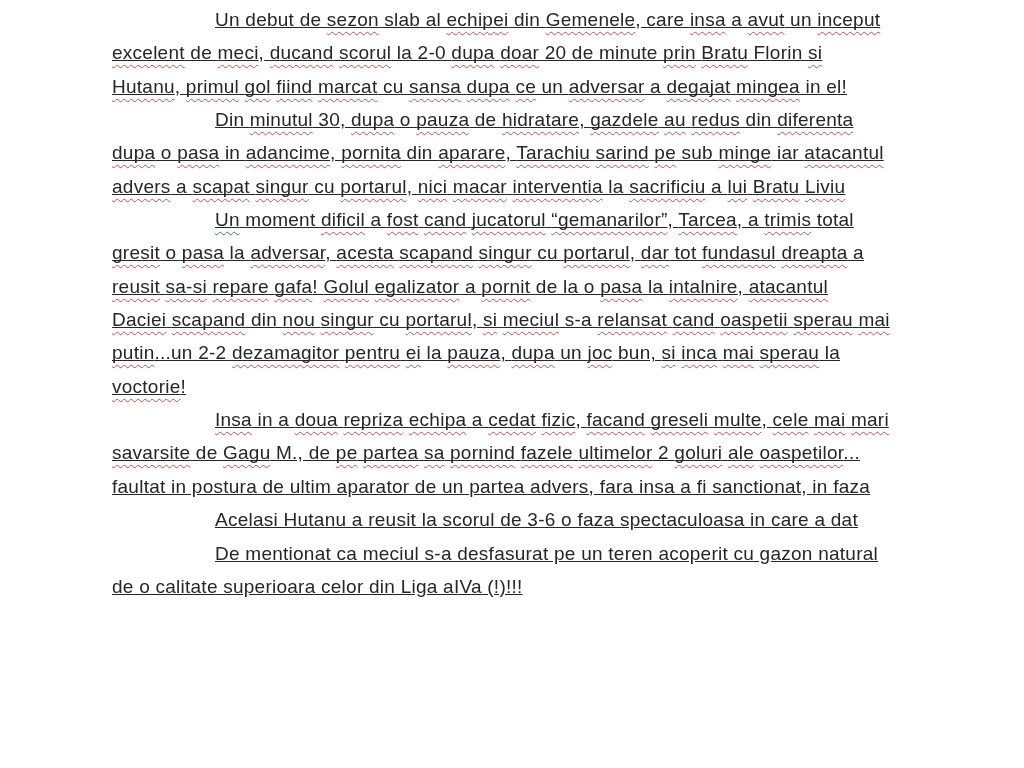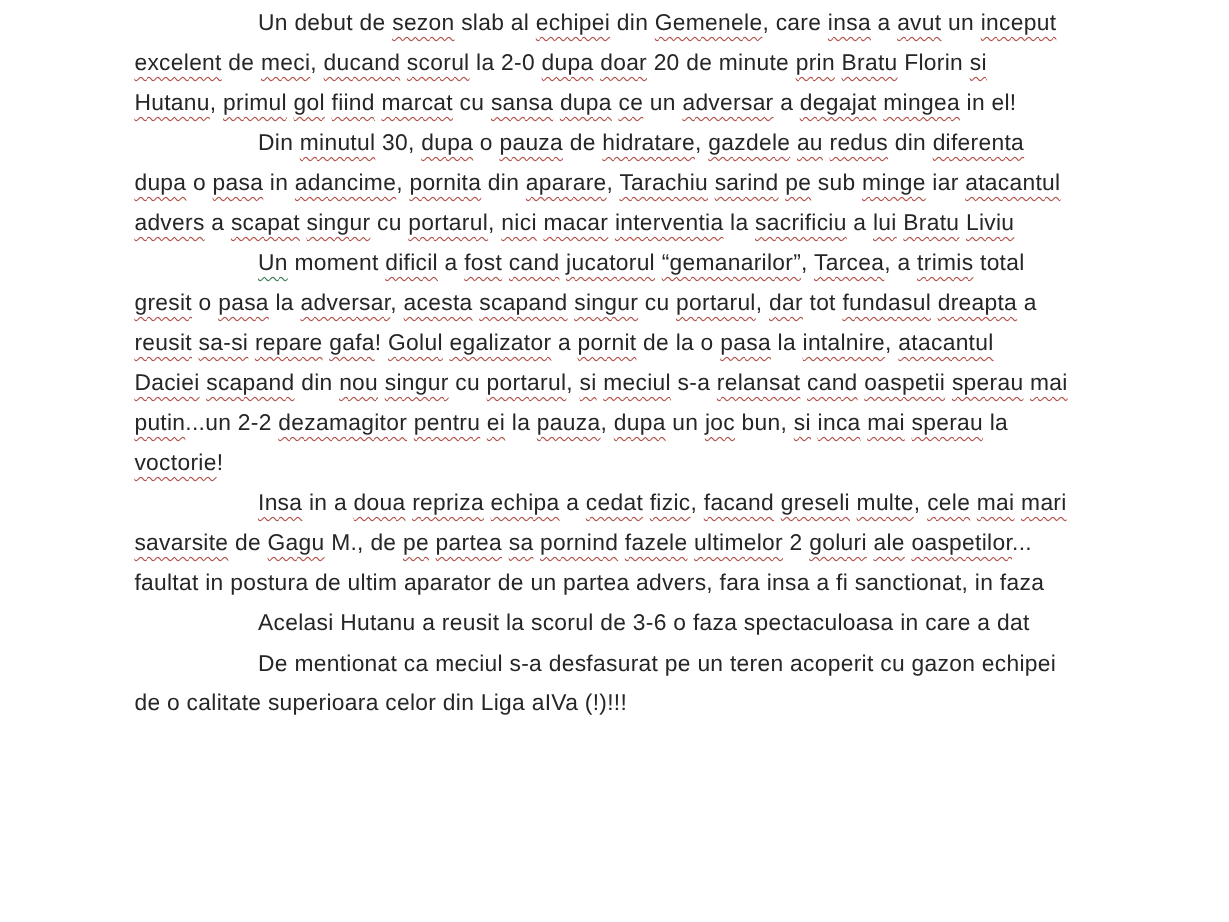--- a/index.html
+++ b/index.html
@@ -14,21 +14,21 @@
     position: absolute;
     left: 112px;
     top: 3px;
     width: 818px;
     font-family: "Liberation Sans", sans-serif;
     font-size: 19px;
     line-height: 33.35px;
     color: #262626;
     letter-spacing: 0.25px;
   }
-  .para { margin: 0; }
+  .para { margin: 0; text-decoration: underline; }
   .line {
     white-space: pre;
     height: 33.35px;
   }
   .line.first { padding-left: 103px; }
   .sq-red {
     text-decoration-line: underline;
     text-decoration-style: wavy;
     text-decoration-color: var(--sq-red, #b4544c);
     text-decoration-thickness: 1px;
@@ -70,16 +70,16 @@
       <div class="line first"><span class="sq-red">Insa</span><span> in a </span><span class="sq-red">doua</span><span> </span><span class="sq-red">repriza</span><span> </span><span class="sq-red">echipa</span><span> a </span><span class="sq-red">cedat</span><span> </span><span class="sq-red">fizic</span><span>, </span><span class="sq-red">facand</span><span> </span><span class="sq-red">greseli</span><span> </span><span class="sq-red">multe</span><span>, </span><span class="sq-red">cele</span><span> </span><span class="sq-red">mai</span><span> </span><span class="sq-red">mari</span></div>
       <div class="line"><span class="sq-red">savarsite</span><span> de </span><span class="sq-red">Gagu</span><span> M., de </span><span class="sq-red">pe</span><span> </span><span class="sq-red">partea</span><span> </span><span class="sq-red">sa</span><span> </span><span class="sq-red">pornind</span><span> </span><span class="sq-red">fazele</span><span> </span><span class="sq-red">ultimelor</span><span> 2 </span><span class="sq-red">goluri</span><span> </span><span class="sq-red">ale</span><span> </span><span class="sq-red">oaspetilor</span><span>...</span></div>
     </div>
     <div class="para">
       <div class="line"><span>faultat in postura de ultim aparator de un partea advers, fara insa a fi sanctionat, in faza</span></div>
     </div>
     <div class="para">
       <div class="line first"><span>Acelasi Hutanu a reusit la scorul de 3-6 o faza spectaculoasa in care a dat</span></div>
     </div>
     <div class="para">
-      <div class="line first"><span>De mentionat ca meciul s-a desfasurat pe un teren acoperit cu gazon echipei</span></div>
+      <div class="line first"><span>De mentionat ca meciul s-a desfasurat pe un teren acoperit cu gazon natural</span></div>
       <div class="line"><span>de o calitate superioara celor din Liga aIVa (!)!!!</span></div>
     </div>
   </div>
 
 </body></html>

